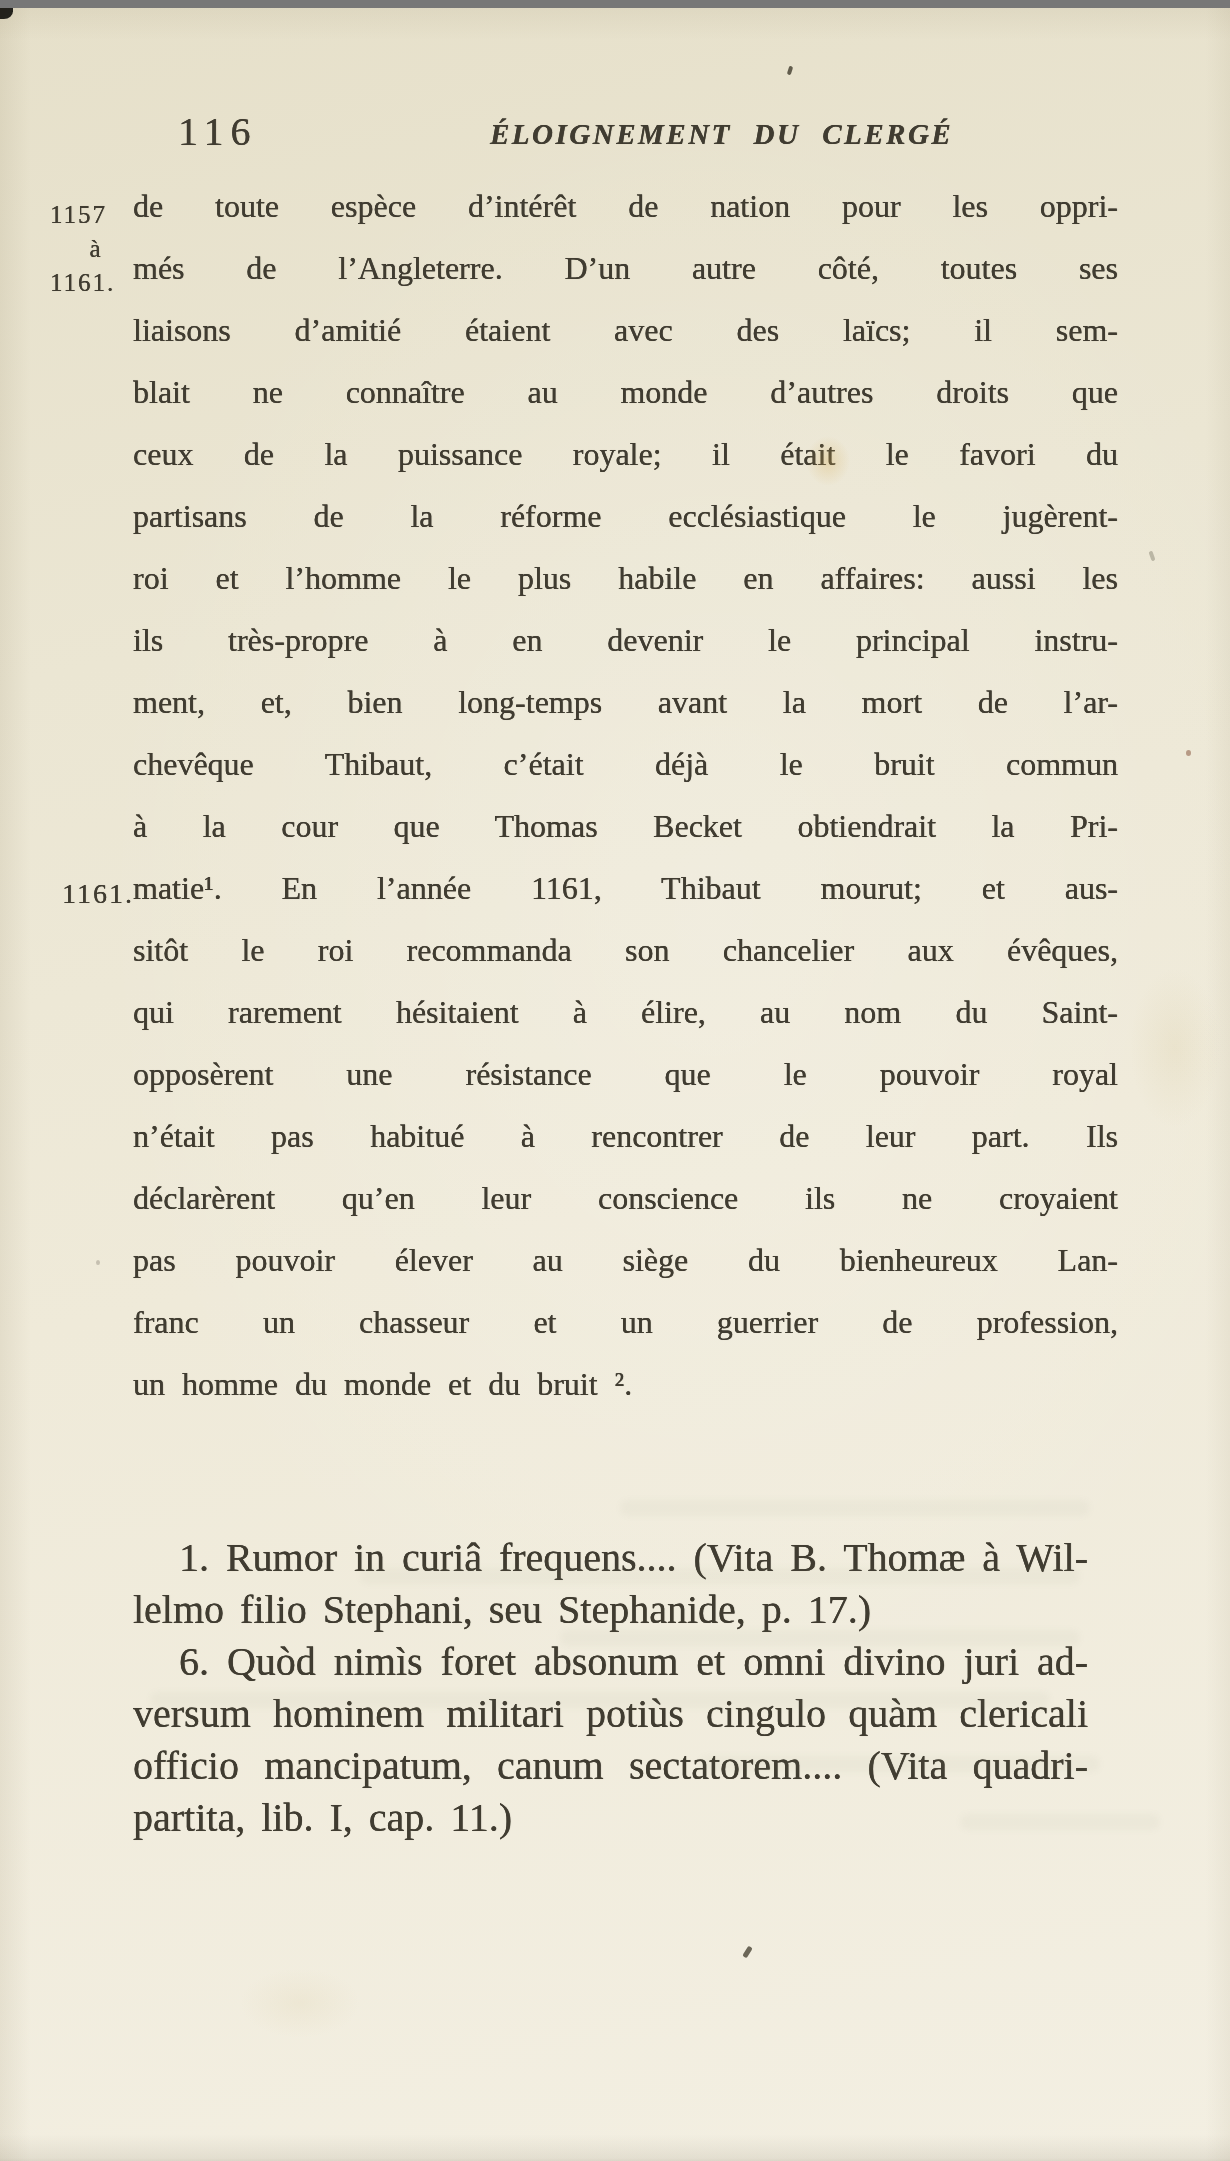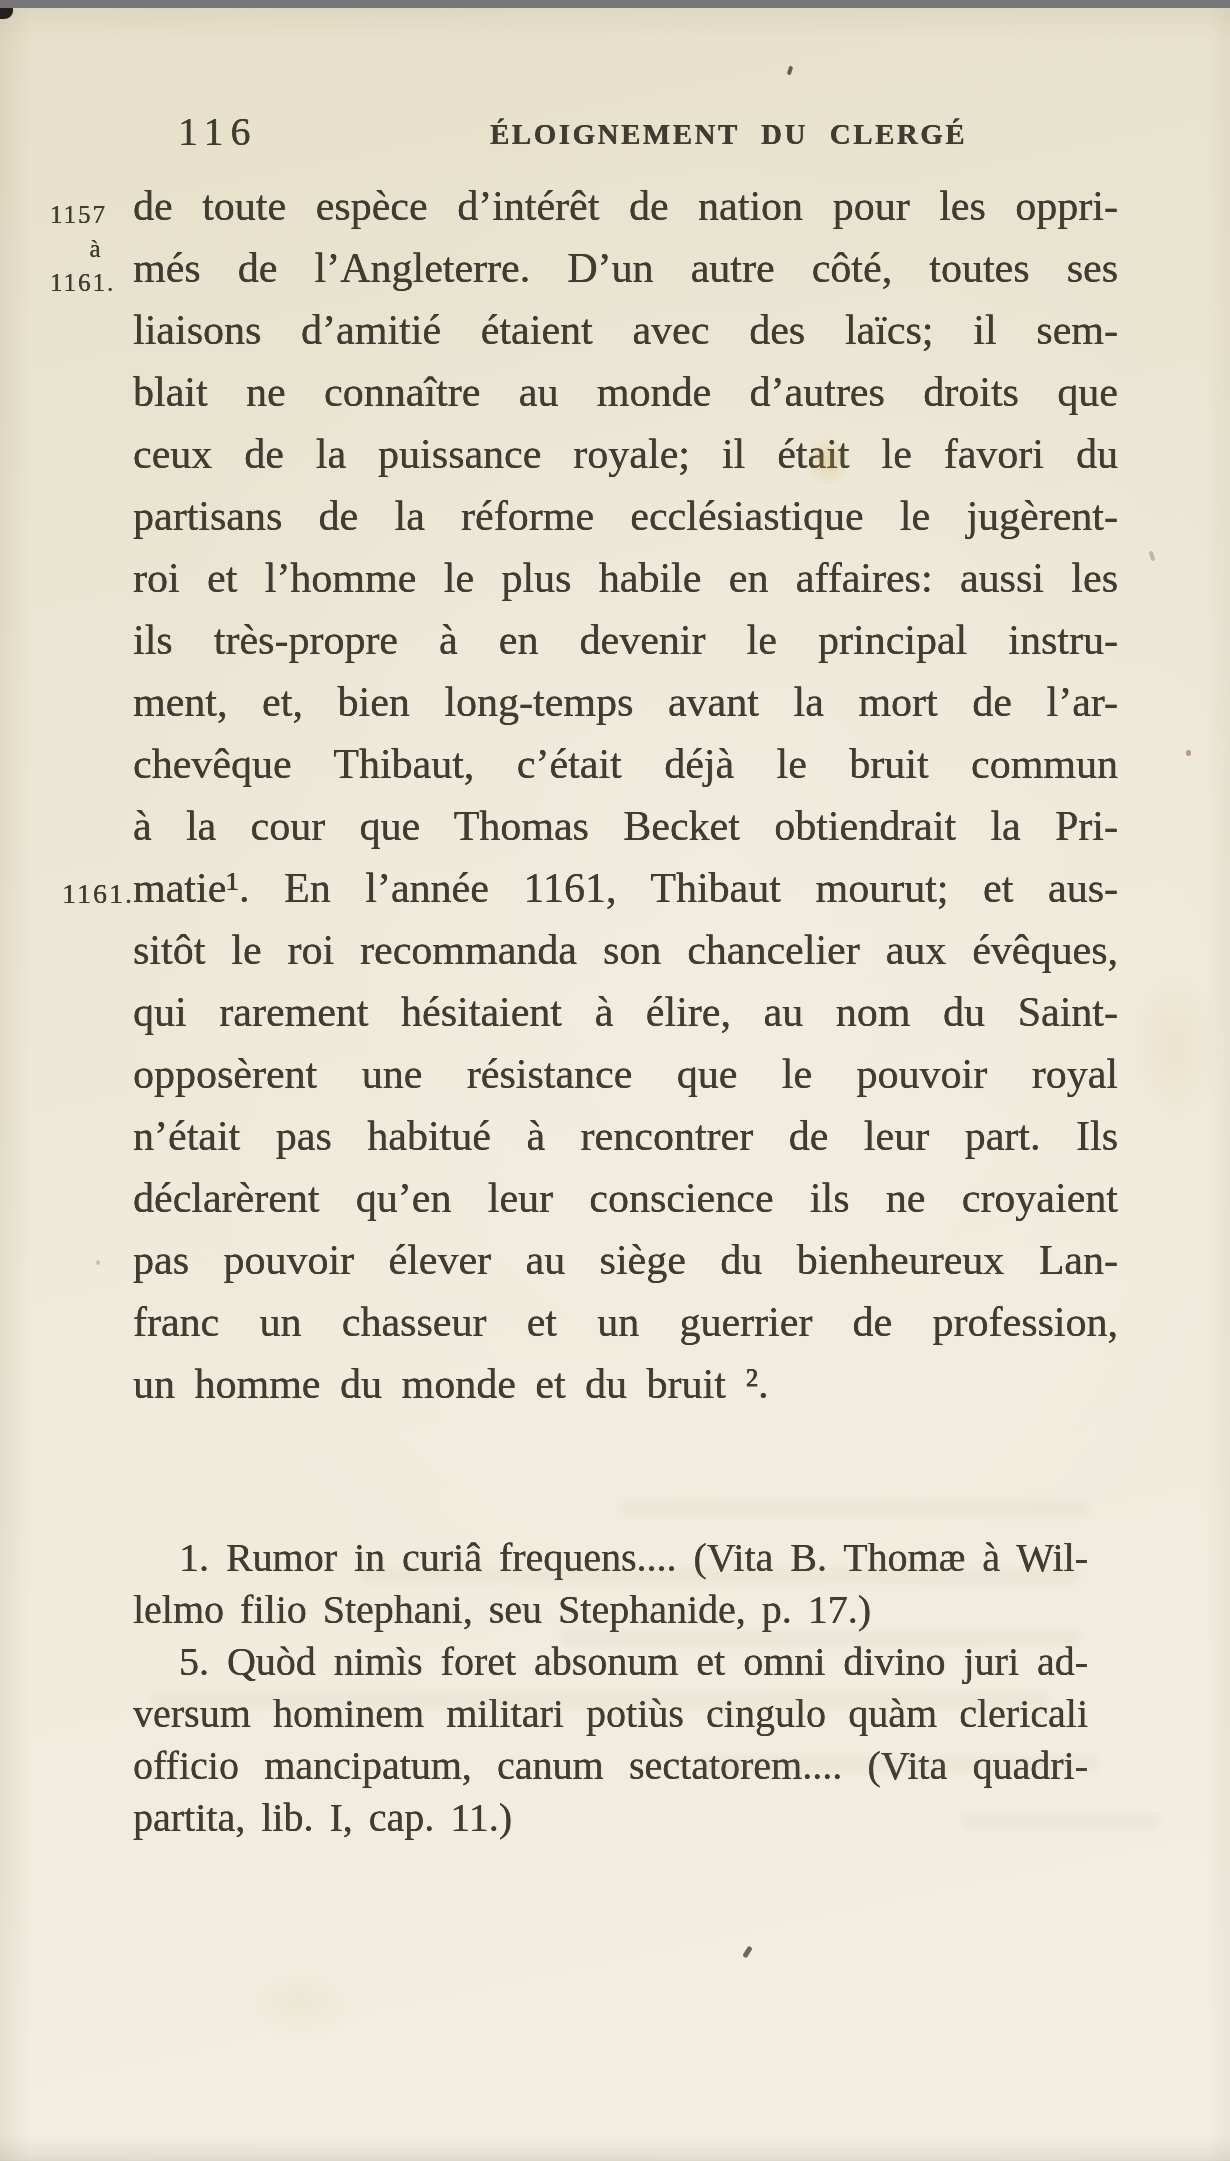--- a/index.html
+++ b/index.html
@@ -27,37 +27,38 @@
   }
   
   .page-number{
     position:absolute;left:178px;top:104px;
     font-size:40px;letter-spacing:7px;line-height:1;
   }
   .running-title{
     position:absolute;left:490px;top:109px;
     font-size:29px;letter-spacing:2.5px;word-spacing:12px;line-height:1.2;
     font-weight:bold;
+    font-style:italic;
   }
   
   .mnote-range{
     position:absolute;left:50px;top:190px;width:90px;
     font-size:25px;line-height:34px;letter-spacing:2px;
   }
   .mnote-range .conn{display:block;text-align:center;letter-spacing:0;}
   .mnote-year{
     position:absolute;left:62px;top:872px;
     font-size:28px;letter-spacing:2px;line-height:1;
   }
   
   .body-text{
     position:absolute;left:133px;top:167px;width:985px;
   }
   .body-text .line{
-    height:62px;line-height:62px;font-size:42px;
+    height:62px;line-height:62px;font-size:32px;
     text-align:justify;text-align-last:justify;
     white-space:normal;overflow:visible;
   }
   .body-text .line.last{
     text-align:center;text-align-last:left;word-spacing:9px;
   }
   
   .footnotes{
     position:absolute;left:133px;top:1524px;width:955px;
   }
@@ -132,21 +133,21 @@
     <div class="line">n’était pas habitué à rencontrer de leur part. Ils</div>
     <div class="line">déclarèrent qu’en leur conscience ils ne croyaient</div>
     <div class="line">pas pouvoir élever au siège du bienheureux Lan-</div>
     <div class="line">franc un chasseur et un guerrier de profession,</div>
     <div class="line last">un homme du monde et du bruit ².</div>
   </main>
 
   <section class="footnotes ink">
     <div class="fn-line indent">1. Rumor in curiâ frequens.... (Vita B. Thomæ à Wil-</div>
     <div class="fn-line endline">lelmo filio Stephani, seu Stephanide, p. 17.)</div>
-    <div class="fn-line indent">5. Quòd nimìs foret absonum et omni divino juri ad-</div>
+    <div class="fn-line indent">6. Quòd nimìs foret absonum et omni divino juri ad-</div>
     <div class="fn-line">versum hominem militari potiùs cingulo quàm clericali</div>
     <div class="fn-line">officio mancipatum, canum sectatorem.... (Vita quadri-</div>
     <div class="fn-line endline">partita, lib. I, cap. 11.)</div>
   </section>
 
   <span class="speck s1"></span>
   <span class="speck s2"></span>
   <span class="speck s3"></span>
   <span class="speck s4"></span>
   <span class="speck s5"></span>

